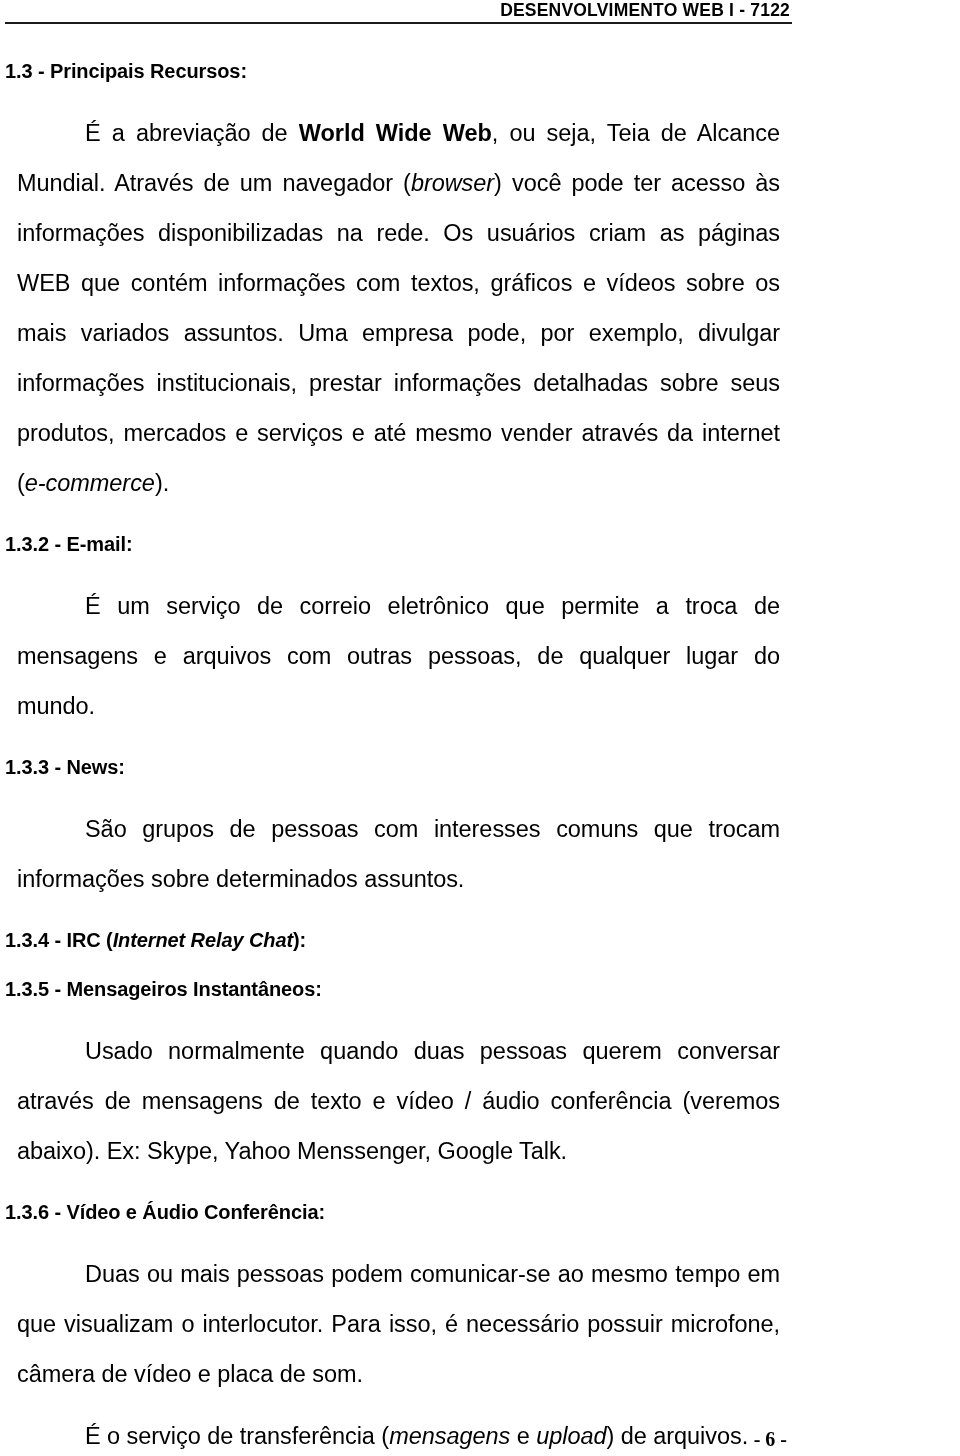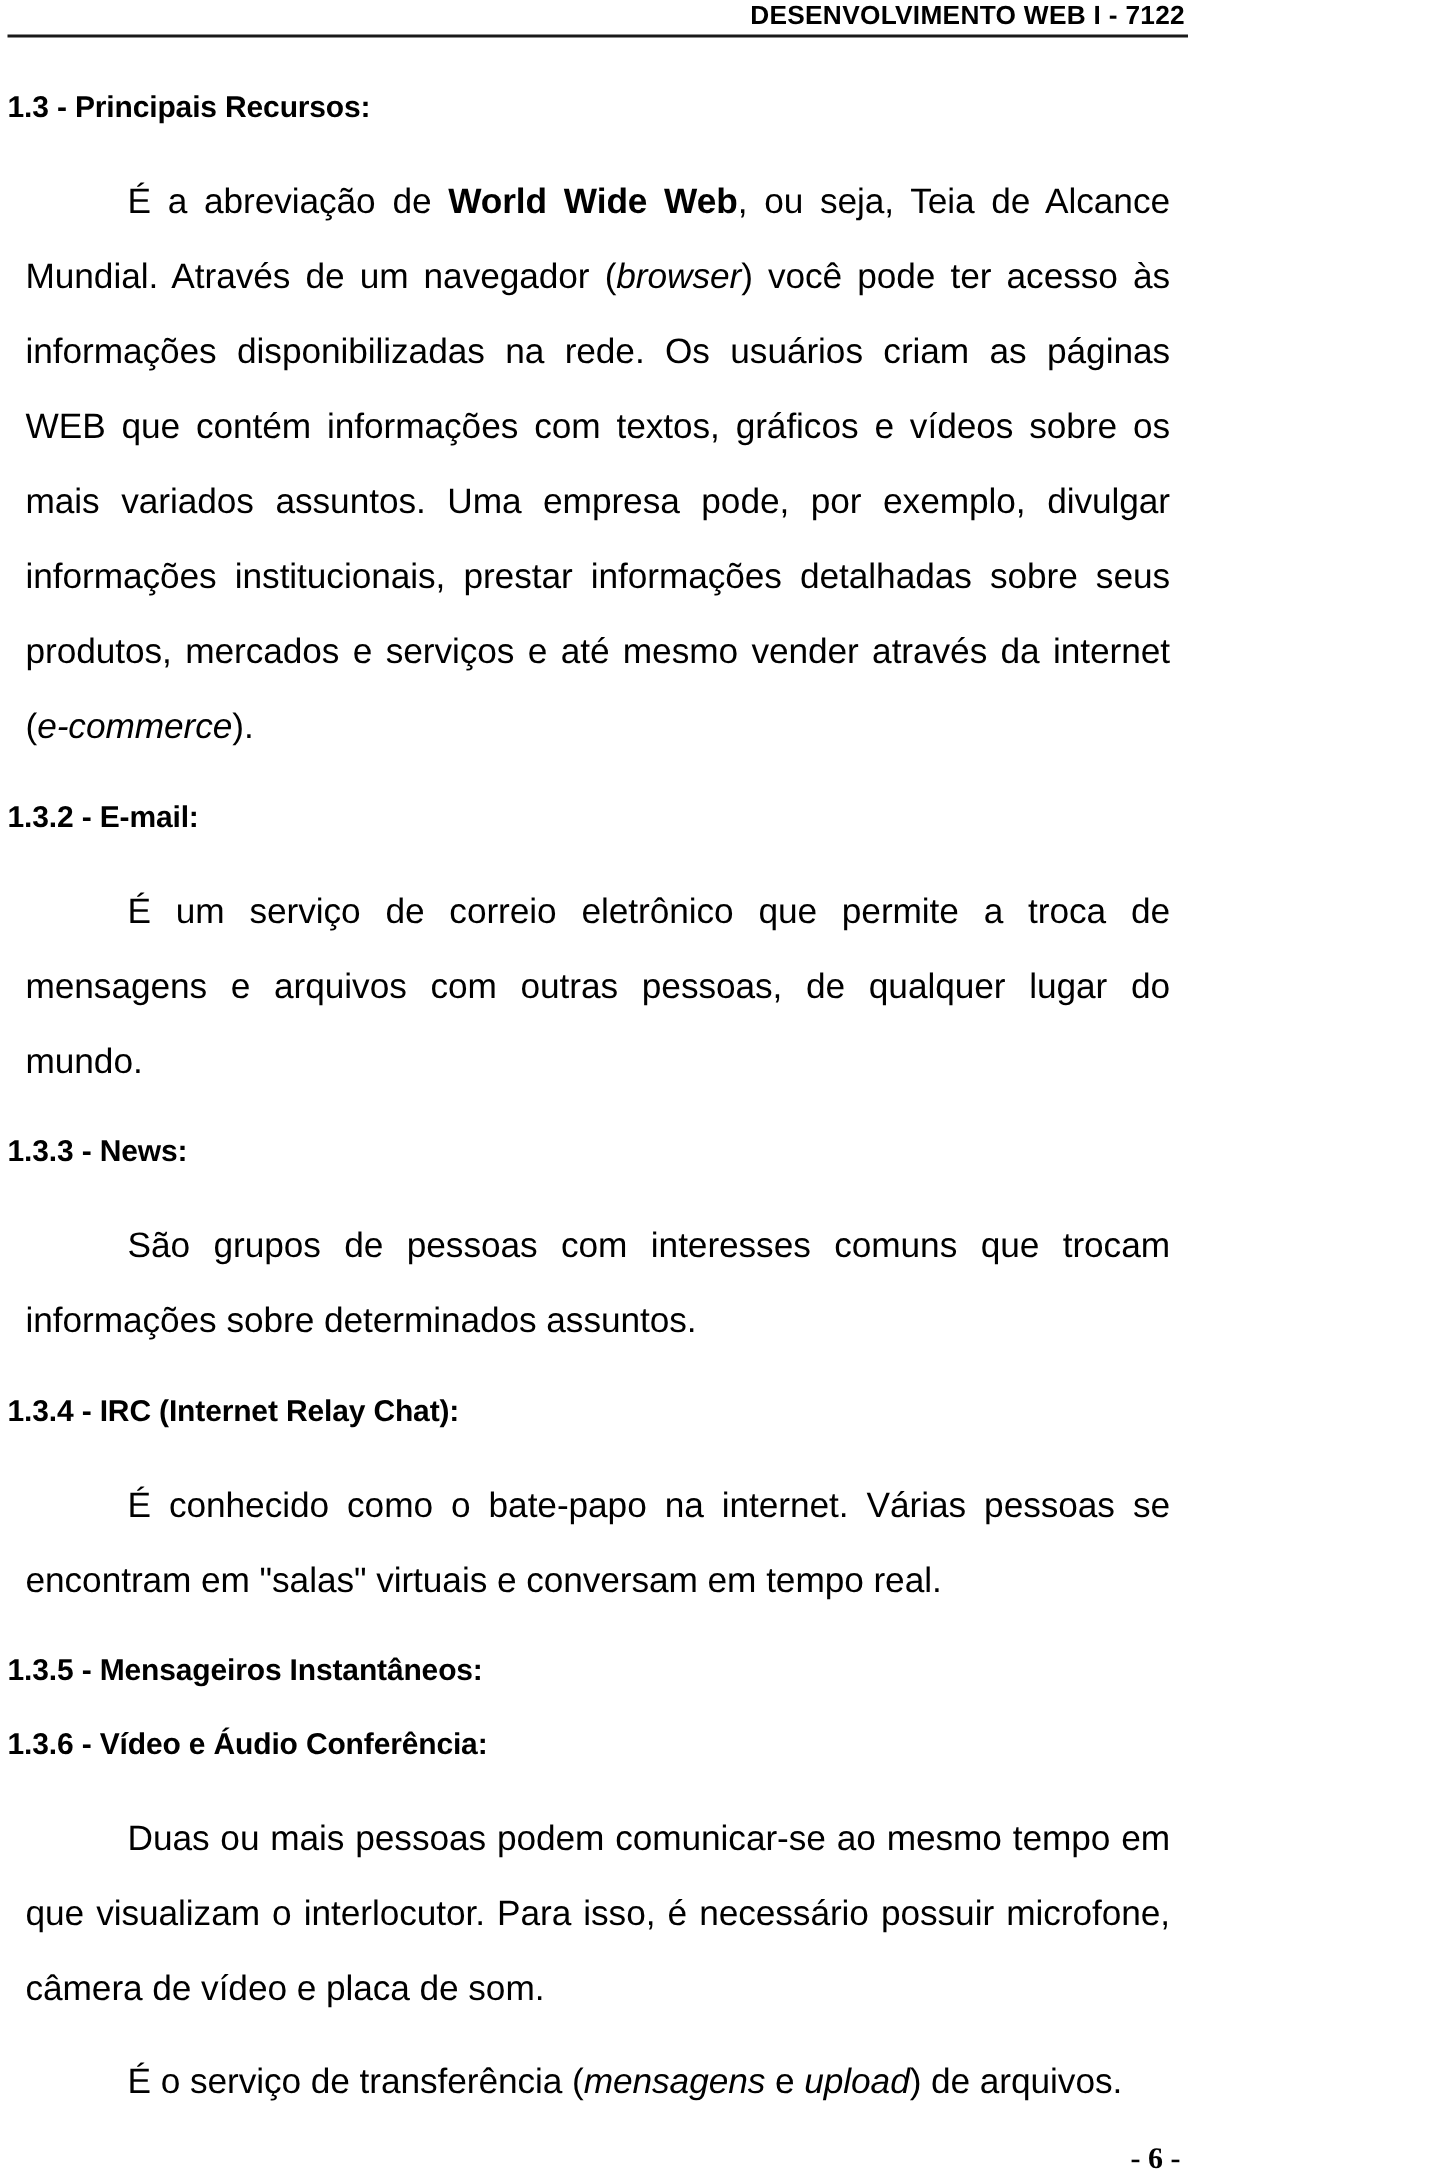--- a/index.html
+++ b/index.html
@@ -53,20 +53,21 @@
     font-weight: bold;
     font-size: 20px;
     line-height: 49px;
     letter-spacing: -0.1px;
     white-space: nowrap;
   }
   h2.sec-h1 { margin-top: 23px; }
   h3.sec-h2 { }
 
   .heading-em {
+    font-style: italic;
     font-weight: bold;
   }
 
   
   p.body {
     margin: 12px;
     padding: 0;
     font-family: "Liberation Sans", sans-serif;
     font-size: 23.5px;
     line-height: 50px;
@@ -112,24 +113,24 @@
   <h3 class="sec-h2">1.3.2 - E-mail:</h3>
 
   <p class="body">É um serviço de correio eletrônico que permite a troca de mensagens e arquivos com outras pessoas, de qualquer lugar do mundo.</p>
 
   <h3 class="sec-h2">1.3.3 - News:</h3>
 
   <p class="body">São grupos de pessoas com interesses comuns que trocam informações sobre determinados assuntos.</p>
 
   <h3 class="sec-h2"><span>1.3.4 - IRC (</span><span class="heading-em">Internet Relay Chat</span><span>):</span></h3>
 
-  <p class="body">É conhecido como o bate-papo na internet. Várias pessoas se encontram em "salas" virtuais e conversam em tempo real.</p>
 
   <h3 class="sec-h2">1.3.5 - Mensageiros Instantâneos:</h3>
 
+  <p class="body">Usado normalmente quando duas pessoas querem conversar através de mensagens de texto e vídeo / áudio conferência (veremos abaixo). Ex: Skype, Yahoo Menssenger, Google Talk.</p>
 
   <h3 class="sec-h2">1.3.6 - Vídeo e Áudio Conferência:</h3>
 
   <p class="body">Duas ou mais pessoas podem comunicar-se ao mesmo tempo em que visualizam o interlocutor. Para isso, é necessário possuir microfone, câmera de vídeo e placa de som.</p>
 
 
   <p class="body"><span>É o serviço de transferência (</span><i>mensagens</i><span> e </span><i>upload</i><span>) de arquivos.</span></p>
 
   <div class="doc-footer">
     <span class="doc-footer-text">- 6 -</span>

